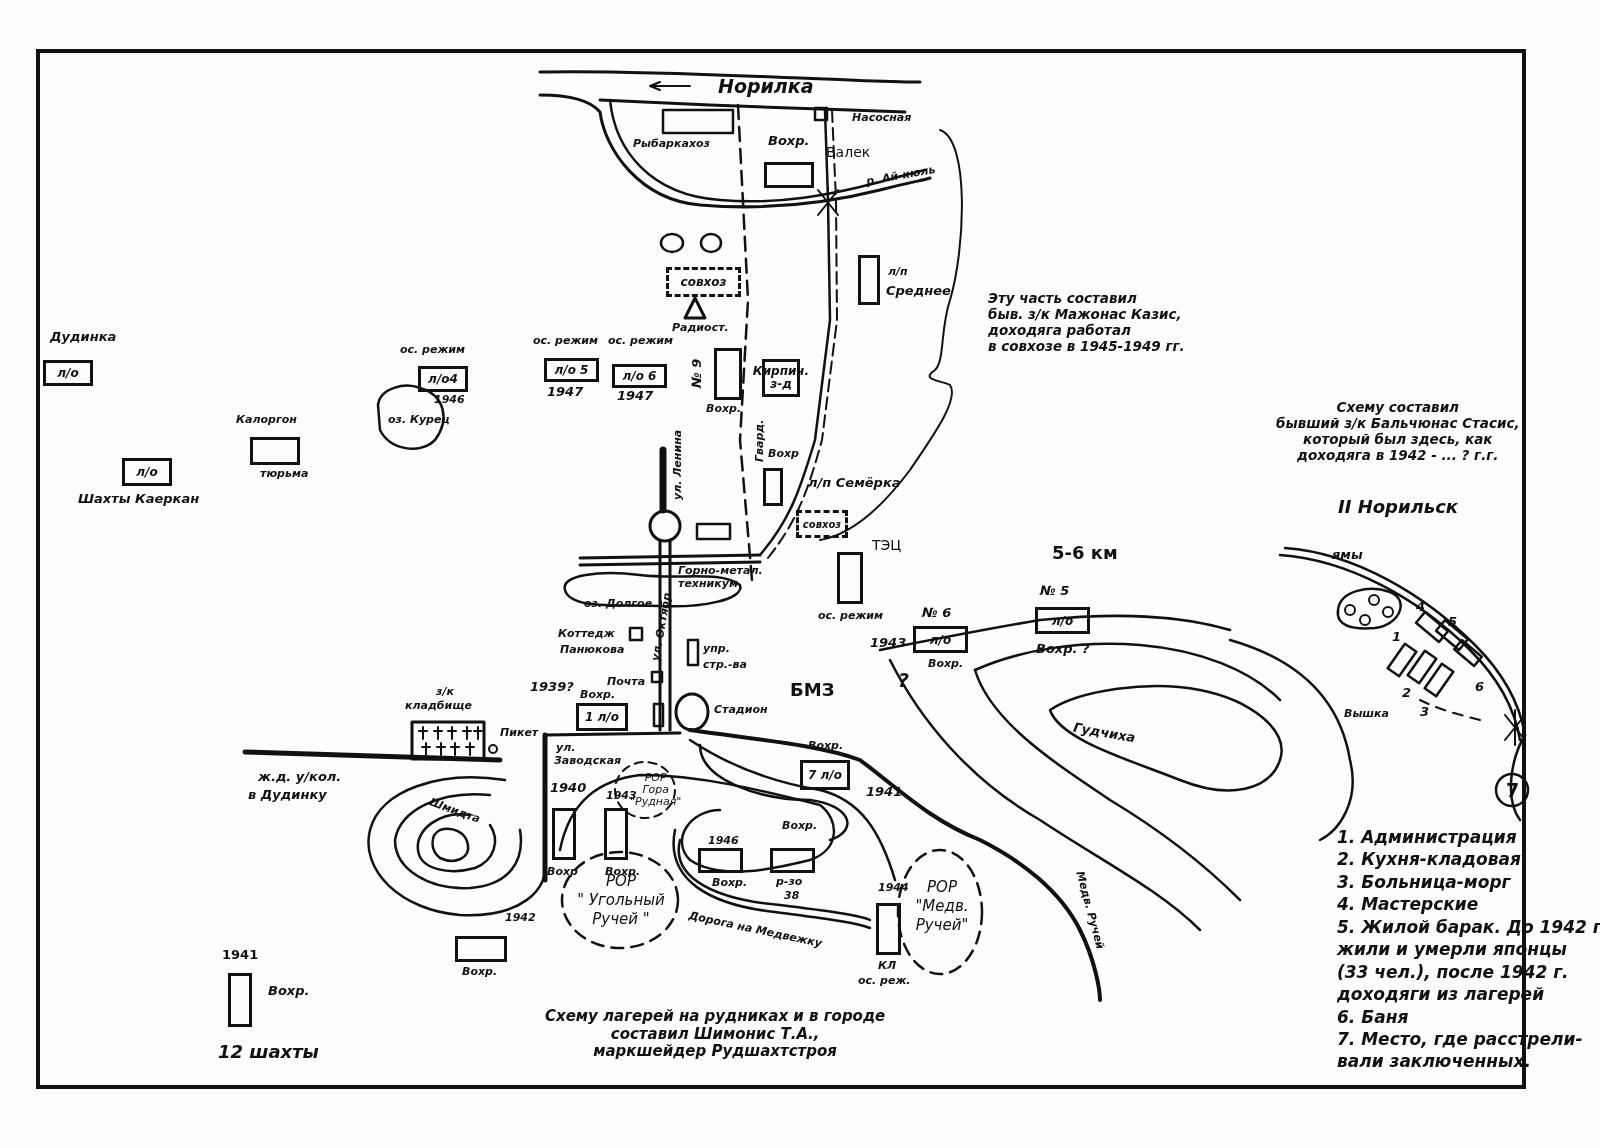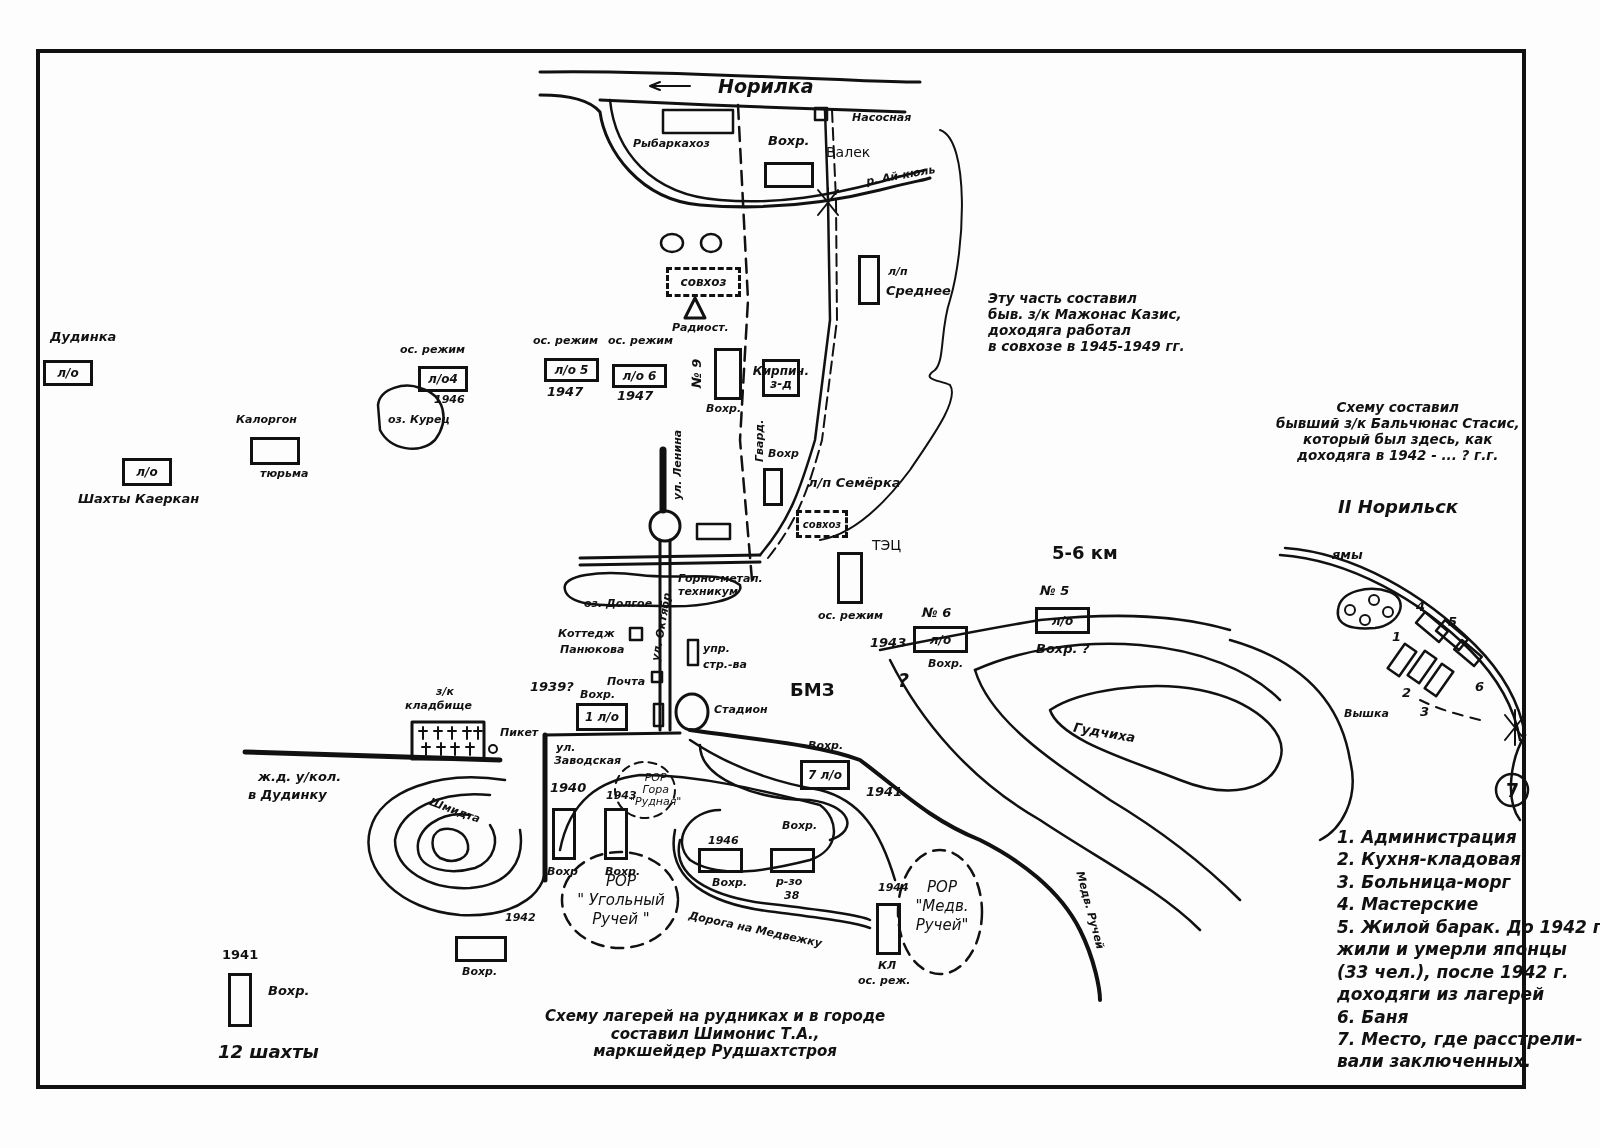--- a/index.html
+++ b/index.html
@@ -210,21 +210,21 @@
 <div class="lbl" style="left:547px;top:385px;">1947</div>
 <div class="lbl" style="left:617px;top:389px;">1947</div>
 <div class="lbl" style="left:690px;top:388px;transform:rotate(-90deg);transform-origin:left top;">№ 9</div>
 <div class="lbl sm" style="left:706px;top:403px;">Вохр.</div>
 <div class="lbl sm" style="left:672px;top:500px;transform:rotate(-90deg);transform-origin:left top;">ул. Ленина</div>
 <div class="lbl sm" style="left:754px;top:462px;transform:rotate(-90deg);transform-origin:left top;">Гвард.</div>
 <div class="lbl sm" style="left:768px;top:448px;">Вохр</div>
 <div class="lbl" style="left:808px;top:476px;">л/п Семёрка</div>
 <div class="lbl xl" style="left:872px;top:537px;">ТЭЦ</div>
 <div class="lbl sm" style="left:818px;top:610px;">ос. режим</div>
-<div class="lbl sm" style="left:678px;top:565px;width:120px;white-space:normal;margin-top:8px;">Горно-метал. техникум</div>
+<div class="lbl sm" style="left:678px;top:565px;width:120px;white-space:normal;">Горно-метал. техникум</div>
 <div class="lbl sm" style="left:584px;top:598px;">оз. Долгое</div>
 <div class="lbl sm" style="left:558px;top:628px;">Коттедж</div>
 <div class="lbl sm" style="left:560px;top:644px;">Панюкова</div>
 <div class="lbl sm" style="left:650px;top:660px;transform:rotate(-80deg);transform-origin:left top;">ул. Октябр.</div>
 <div class="lbl sm" style="left:703px;top:643px;">упр.</div>
 <div class="lbl sm" style="left:703px;top:659px;">стр.-ва</div>
 <div class="lbl sm" style="left:607px;top:676px;">Почта</div>
 <div class="lbl" style="left:530px;top:680px;">1939?</div>
 <div class="lbl sm" style="left:580px;top:689px;">Вохр.</div>
 <div class="lbl sm" style="left:714px;top:704px;">Стадион</div>

